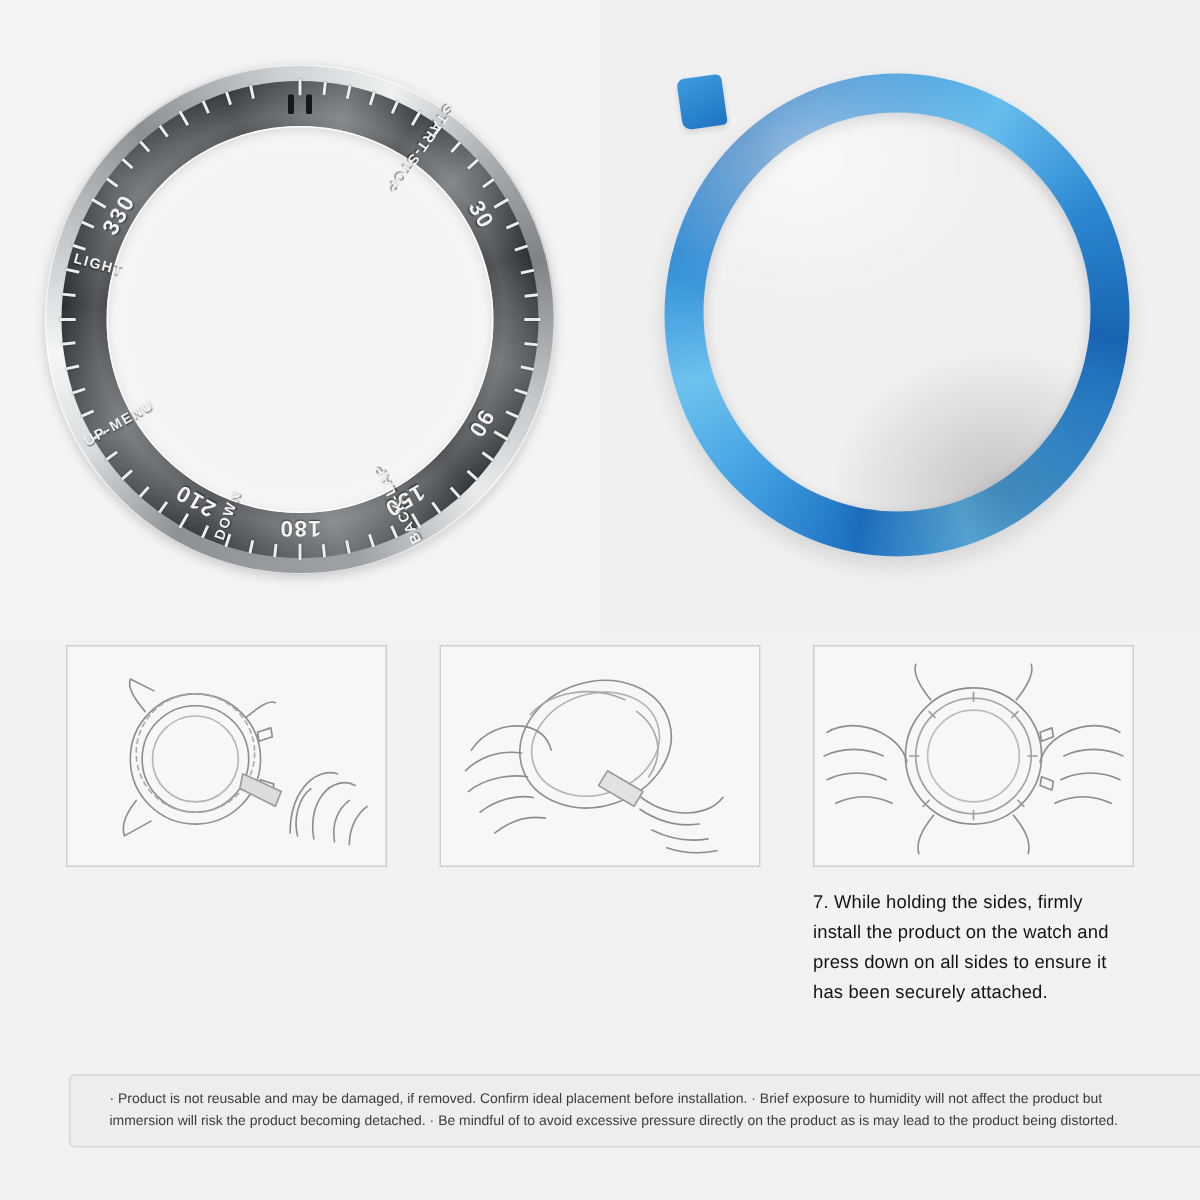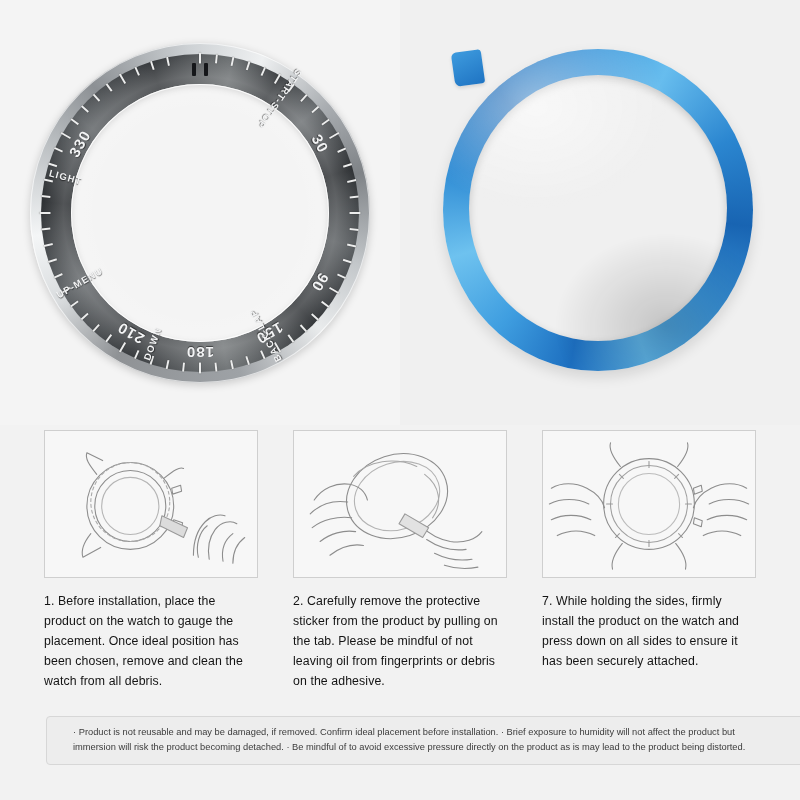--- a/index.html
+++ b/index.html
@@ -370,21 +370,20 @@
           <path d="M150 126 C150 112 154 100 162 92 C168 86 176 84 182 86"></path>
           <path d="M155 128 C152 116 156 102 164 96"></path>
           <path d="M166 130 C164 118 166 108 172 100 C178 92 188 90 194 94"></path>
           <path d="M180 132 C178 120 182 110 190 104"></path>
           <path d="M190 134 C190 124 194 114 202 108"></path>
 
           <path d="M118 86 L144 98 L140 108 L116 96 z" fill="#dcdcdc" stroke="#9a9a9a"></path>
         </g>
       </svg>
     </div>
-    <div class="step-text">1. Before installation, place the product on the watch to gauge the placement. Once ideal position has been chosen, remove and clean the watch from all debris.</div>
   </div>
 
   <div class="step">
     <div class="step-figure">
       <svg viewBox="0 0 214 148" xmlns="http://www.w3.org/2000/svg">
         <g fill="none" stroke="#8d8d8d" stroke-width="1.1" stroke-linecap="round" stroke-linejoin="round">
 
           <ellipse cx="104" cy="66" rx="52" ry="42" transform="rotate(-18 104 66)"></ellipse>
           <ellipse cx="104" cy="66" rx="44" ry="34" transform="rotate(-18 104 66)" stroke="#b3b3b3"></ellipse>
 
@@ -399,21 +398,20 @@
 
           <path d="M128 96 C136 104 146 110 158 112 C172 114 184 110 190 102"></path>
           <path d="M134 110 C146 118 160 122 174 120"></path>
           <path d="M142 124 C154 130 168 132 180 130"></path>
           <path d="M152 136 C164 140 176 140 186 138"></path>
 
           <path d="M112 84 L136 98 L130 108 L106 94 z" fill="#e2e2e2" stroke="#9a9a9a"></path>
         </g>
       </svg>
     </div>
-    <div class="step-text">2. Carefully remove the protective sticker from the product by pulling on the tab. Please be mindful of not leaving oil from fingerprints or debris on the adhesive.</div>
   </div>
 
   <div class="step">
     <div class="step-figure">
       <svg viewBox="0 0 214 148" xmlns="http://www.w3.org/2000/svg">
         <g fill="none" stroke="#8d8d8d" stroke-width="1.1" stroke-linecap="round" stroke-linejoin="round">
 
           <ellipse cx="107" cy="74" rx="46" ry="46"></ellipse>
           <ellipse cx="107" cy="74" rx="39" ry="39" stroke="#a0a0a0"></ellipse>
           <ellipse cx="107" cy="74" rx="31" ry="31" stroke="#bcbcbc"></ellipse>

